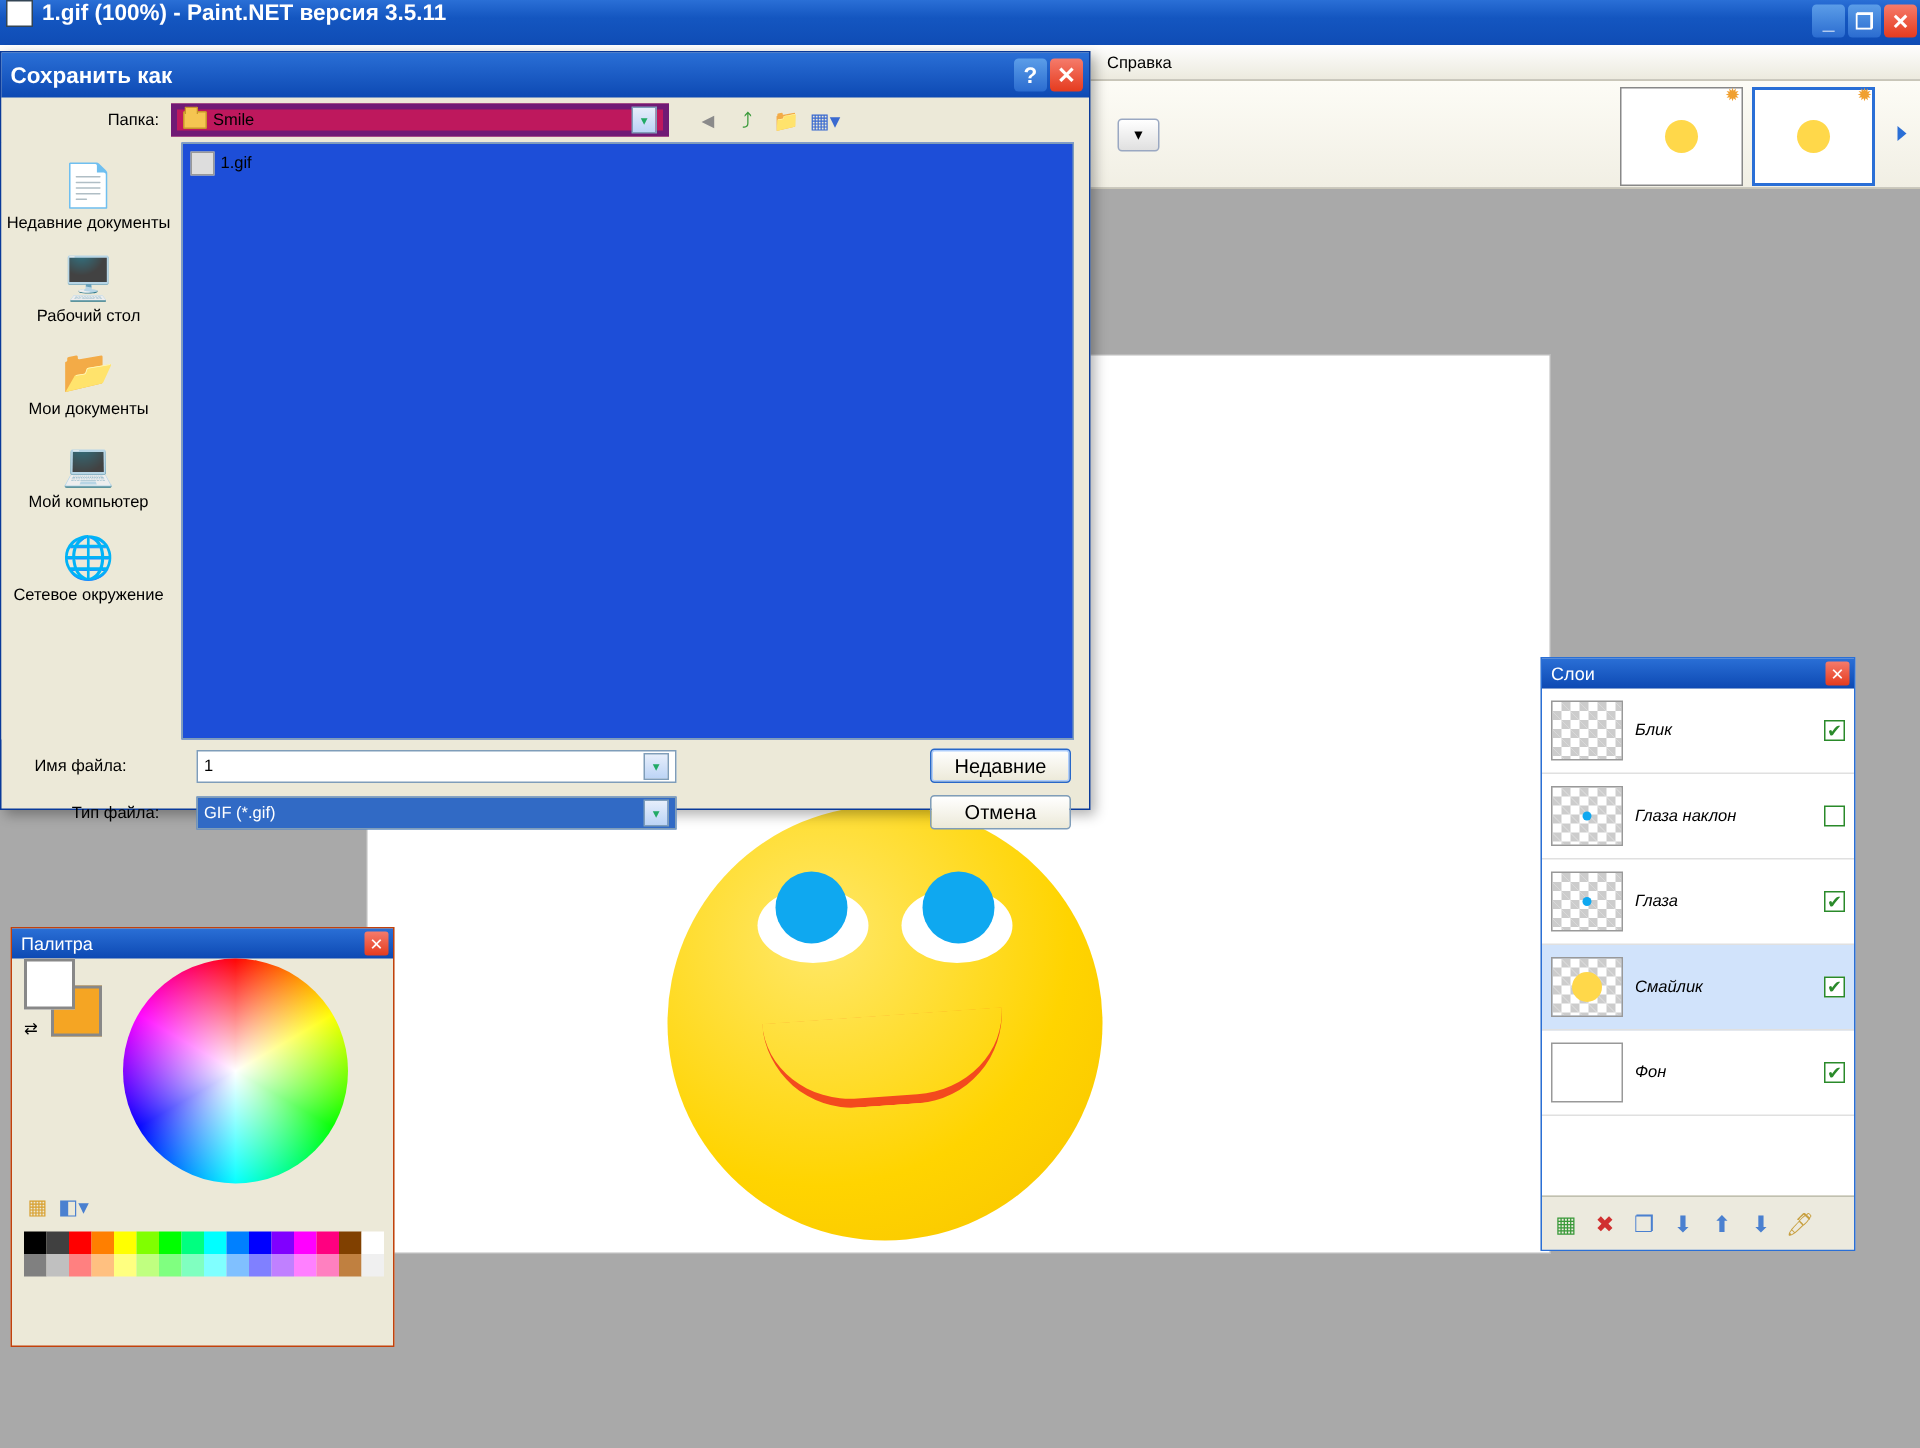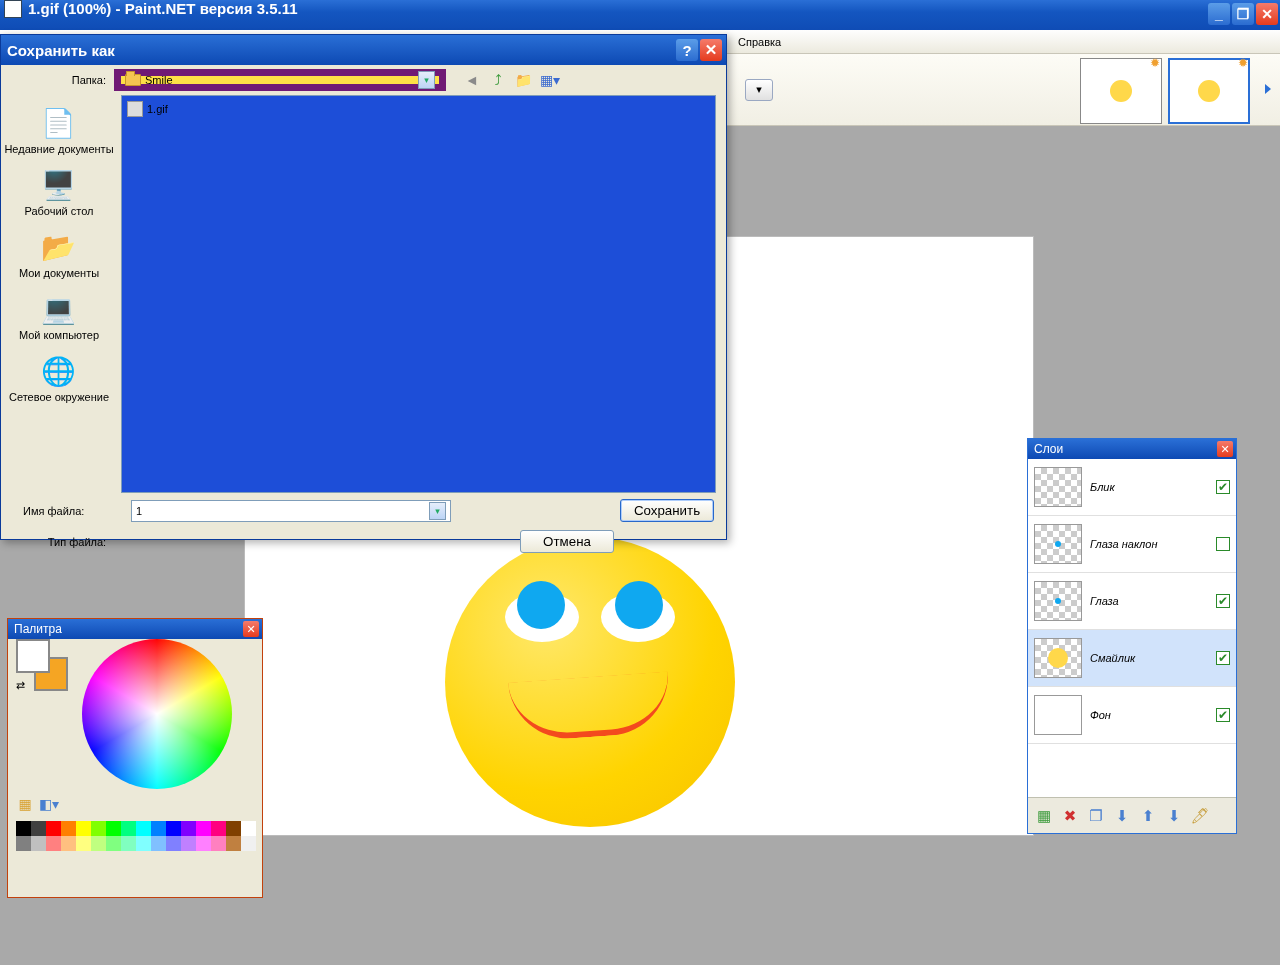--- a/index.html
+++ b/index.html
@@ -94,21 +94,21 @@
 }
 .dialog-title .controls { position:absolute; right:4px; top:4px; display:flex; gap:2px;}
 .dlg-btn { width:22px; height:22px; border-radius:3px; display:flex; align-items:center; justify-content:center; color:#fff; font-weight:bold; cursor:pointer;}
 .dlg-help { background: linear-gradient(#5b9de8,#2b6cd0);}
 .dlg-close { background: linear-gradient(#f57b6b,#e53b1e);}
 .dlg-toprow { height:30px; display:flex; align-items:center; padding: 0 10px; gap:8px; background:#ece9d8;}
 .dlg-label { text-align:right; width:95px;}
 .dlg-combo {
   flex: none;
   width: 332px; height:22px;
-  background:#fde047; border:7px solid #701a75;
+  background:#be185d; border:4px solid #701a75;
   display:flex; align-items:center; padding:0 4px;
   cursor:pointer;
 }
 .dlg-combo .chev { margin-left:auto; width:17px; height:18px; background:linear-gradient(#e6eefb,#bcd4f6); border:1px solid #7f9db9; display:flex;align-items:center;justify-content:center; font-size:9px; color:#4a6;}
 .dlg-combo .chev::before{content:"▾"; color:#2a6;}
 .dlg-nav-icons { display:flex; gap:6px; margin-left:8px;}
 .nav-ico { width:20px; height:20px; display:flex; align-items:center; justify-content:center; cursor:pointer; font-size:14px;}
 .dlg-body { display:flex; height: 398px;}
 .places-bar {
   width: 116px; background:#ece9d8;
@@ -307,23 +307,27 @@
       </div>
     </div>
   </div>
   <div class="dlg-bottom">
     <span style="text-align:left; padding-left:10px;">Имя файла:</span>
     <div class="dlg-input-combo">
       <span>1</span>
       <span class="chev2"></span>
     </div>
     <span></span>
-    <button class="dlg-action-btn primary">Сохранить</button>
+    <button class="dlg-action-btn primary">Недавние</button>
 
     <span style="text-align:center; padding-left:10px;">Тип файла:</span>
+    <div class="dlg-input-combo sel">
+      <span>GIF (*.gif)</span>
+      <span class="chev2"></span>
+    </div>
     <span></span>
     <button class="dlg-action-btn">Отмена</button>
   </div>
 </div>
 
 <div class="palette">
   <div class="pal-title">
     <span>Палитра</span>
     <div class="pal-close">✕</div>
   </div>

